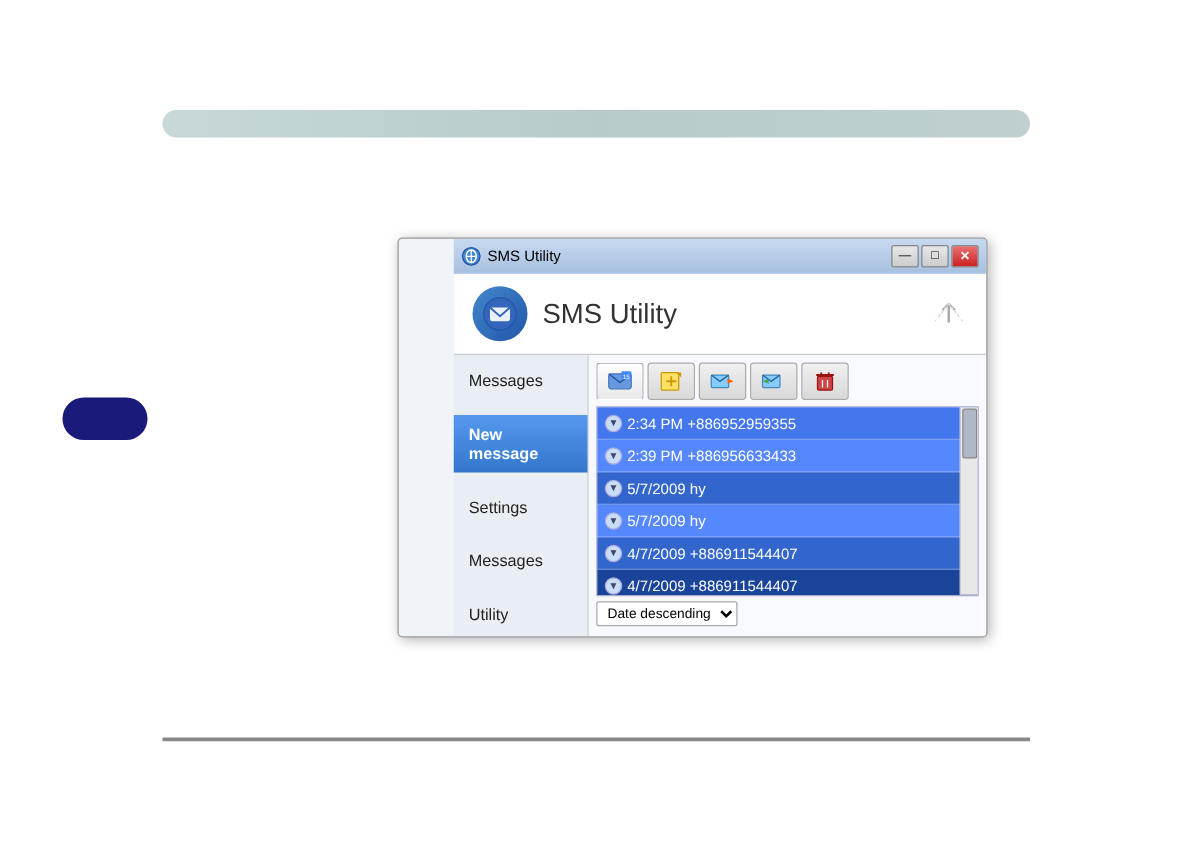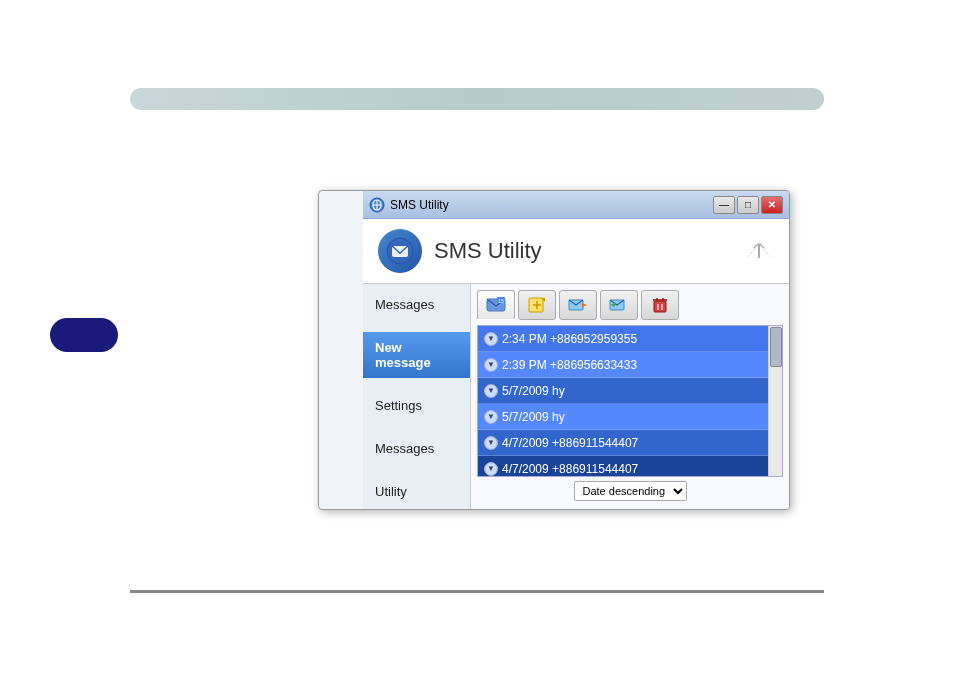--- a/index.html
+++ b/index.html
@@ -284,21 +284,20 @@
 
     .msg-text {
       font-size: 12px;
       color: white;
       white-space: nowrap;
     }
 
     
     .sort-bar {
       display: flex;
-      justify-content: center;
       padding: 4px 0 2px;
     }
 
     .sort-select {
       font-size: 11px;
       padding: 2px 4px;
       border: 1px solid #aaa;
       background: white;
       border-radius: 2px;
       cursor: pointer;

